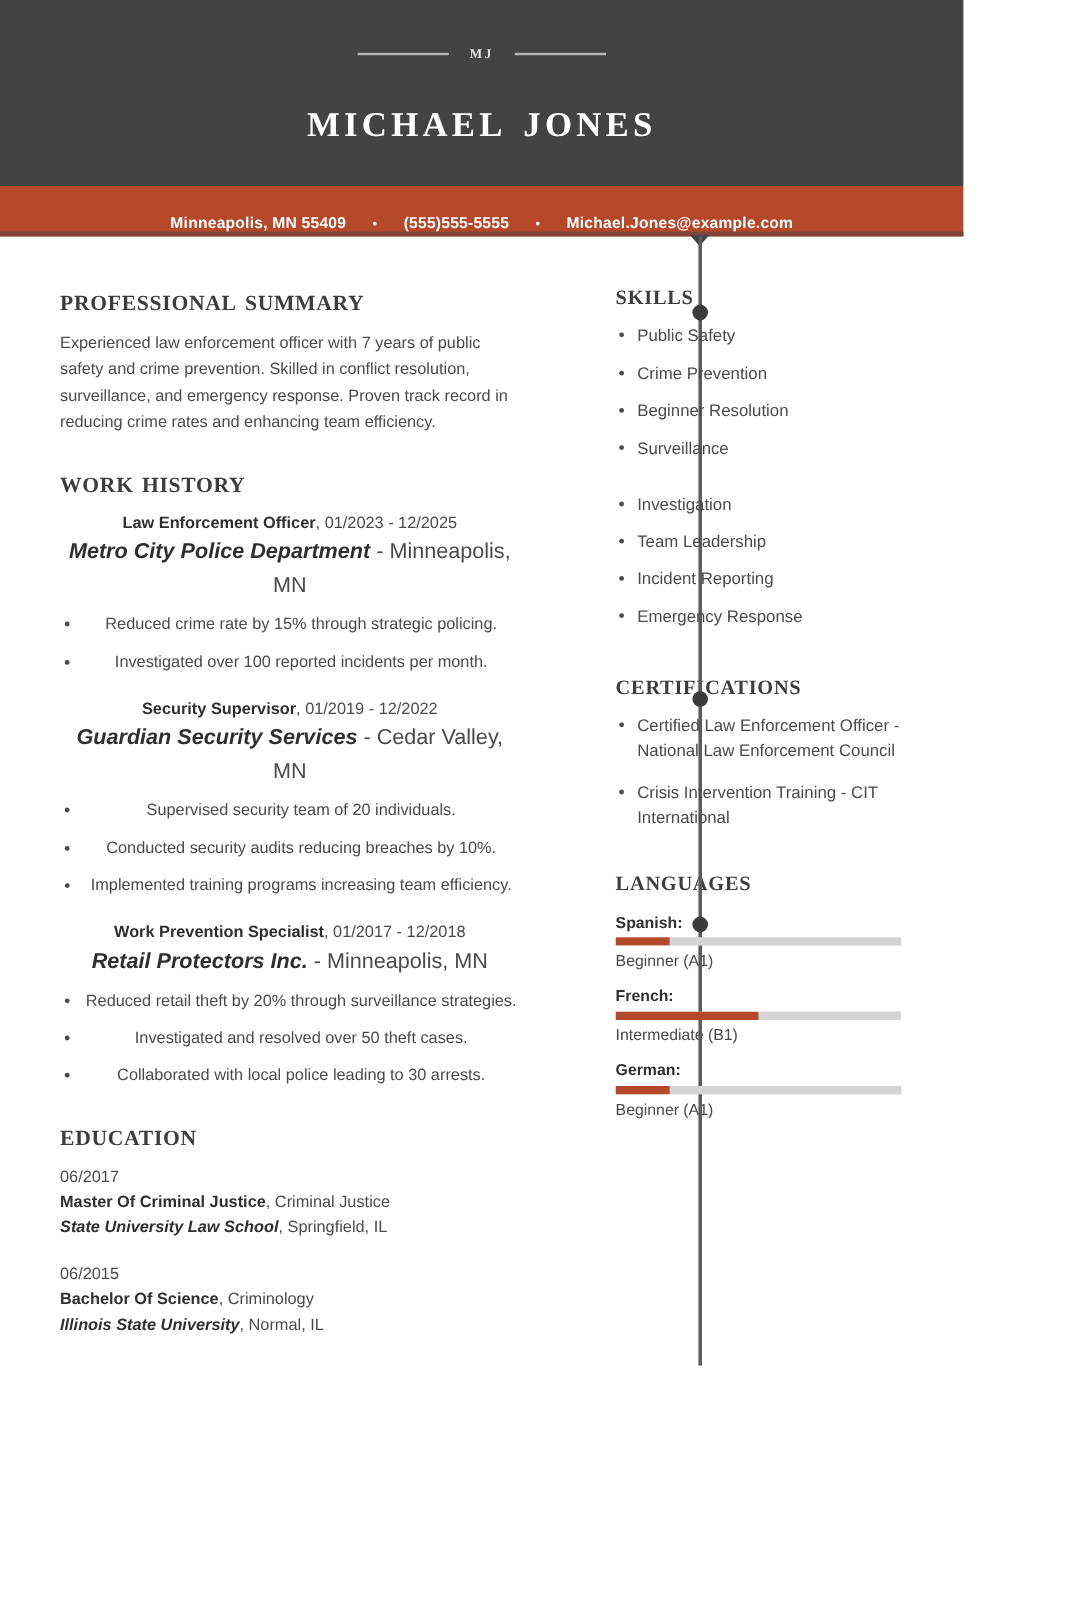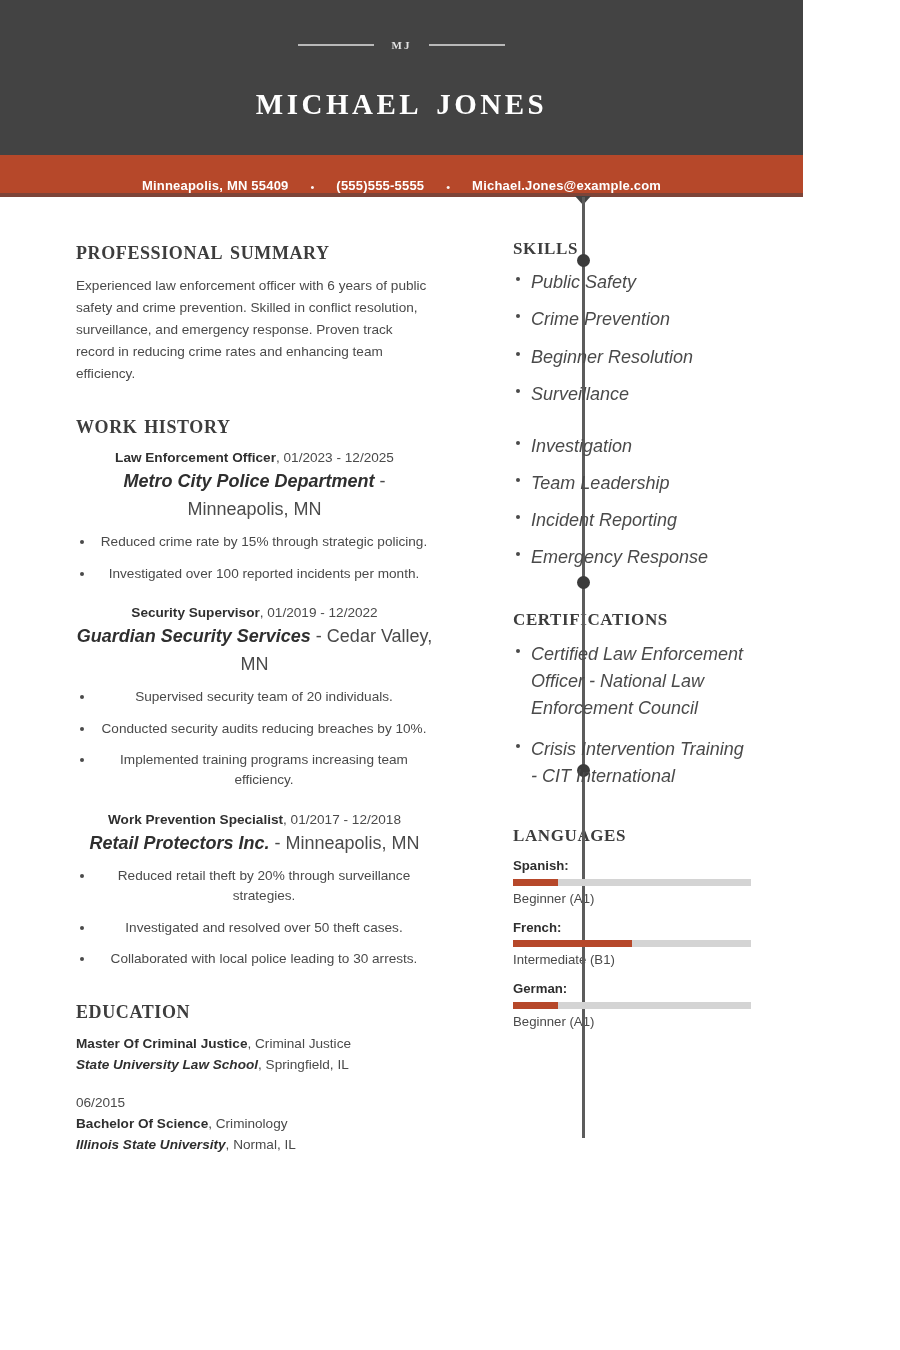--- a/index.html
+++ b/index.html
@@ -64,21 +64,21 @@
   }
   .contact-sep {
     color: #ffffff;
     font-size: 11px;
     line-height: 1;
     opacity: .95;
   }
 
   
   .body-wrap { position: relative; display: flex; }
-  .col-left  { width: 560px; padding: 40px 40px 0 76px; }
+  .col-left  { width: 560px; padding: 40px 40px 0 50px; }
   .col-right { width: 340px; padding: 36px 52px 0 40px; }
 
   
   .timeline {
     position: absolute;
     left: 582px;
     top: 0px;
     width: 3px;
     height: 941px;
     background: #5c5c5c;
@@ -153,25 +153,24 @@
   .edu-degree b { color: #2f2f2f; font-weight: 700; }
   .edu-school { font-size: 13.6px; color: #4a4a4a; line-height: 1.55; }
   .edu-school i { font-weight: 700; font-style: italic; color: #2f2f2f; }
 
   
   .right-section { margin-bottom: 30px; }
   ul.side-list { list-style: none; }
   ul.side-list li {
     position: relative;
     padding-left: 18px;
-    font-size: 18px;
+    font-size: 14px;
     color: #4a4a4a;
     line-height: 1.45;
     margin-bottom: 11px;
-    font-style: italic;
   }
   ul.side-list li:before {
     content: "";
     position: absolute;
     left: 3px; top: 8px;
     width: 4px; height: 4px;
     border-radius: 50%;
     background: #4a4a4a;
   }
   ul.side-list li.group-gap { margin-top: 26px; }
@@ -217,21 +216,21 @@
     <div class="timeline">
       <span class="tl-dot" style="top:57px"></span>
       <span class="tl-dot" style="top:379px"></span>
       <span class="tl-dot" style="top:567px"></span>
     </div>
 
     <div class="col-left">
 
       <div class="section">
         <div class="sec-head">Professional Summary</div>
-        <div class="summary">Experienced law enforcement officer with 6 years of public safety and crime prevention. Skilled in conflict resolution, surveillance, and emergency response. Proven track record in reducing crime rates and enhancing team efficiency.</div>
+        <div class="summary">Experienced law enforcement officer with 7 years of public safety and crime prevention. Skilled in conflict resolution, surveillance, and emergency response. Proven track record in reducing crime rates and enhancing team efficiency.</div>
       </div>
 
       <div class="section">
         <div class="sec-head">Work History</div>
 
         <div class="job">
           <div class="job-title-line"><b>Law Enforcement Officer</b><span>, 01/2023 - 12/2025</span></div>
           <div class="job-org-line"><i>Metro City Police Department</i><span> - Minneapolis, MN</span></div>
           <ul class="bullets">
             <li>Reduced crime rate by 15% through strategic policing.</li>
@@ -257,20 +256,21 @@
             <li>Investigated and resolved over 50 theft cases.</li>
             <li>Collaborated with local police leading to 30 arrests.</li>
           </ul>
         </div>
       </div>
 
       <div class="section" style="margin-top:20px">
         <div class="sec-head">Education</div>
 
         <div class="edu">
+          <div class="edu-date">06/2017</div>
           <div class="edu-degree"><b>Master Of Criminal Justice</b><span>, Criminal Justice</span></div>
           <div class="edu-school"><i>State University Law School</i><span>, Springfield, IL</span></div>
         </div>
 
         <div class="edu">
           <div class="edu-date">06/2015</div>
           <div class="edu-degree"><b>Bachelor Of Science</b><span>, Criminology</span></div>
           <div class="edu-school"><i>Illinois State University</i><span>, Normal, IL</span></div>
         </div>
       </div>

